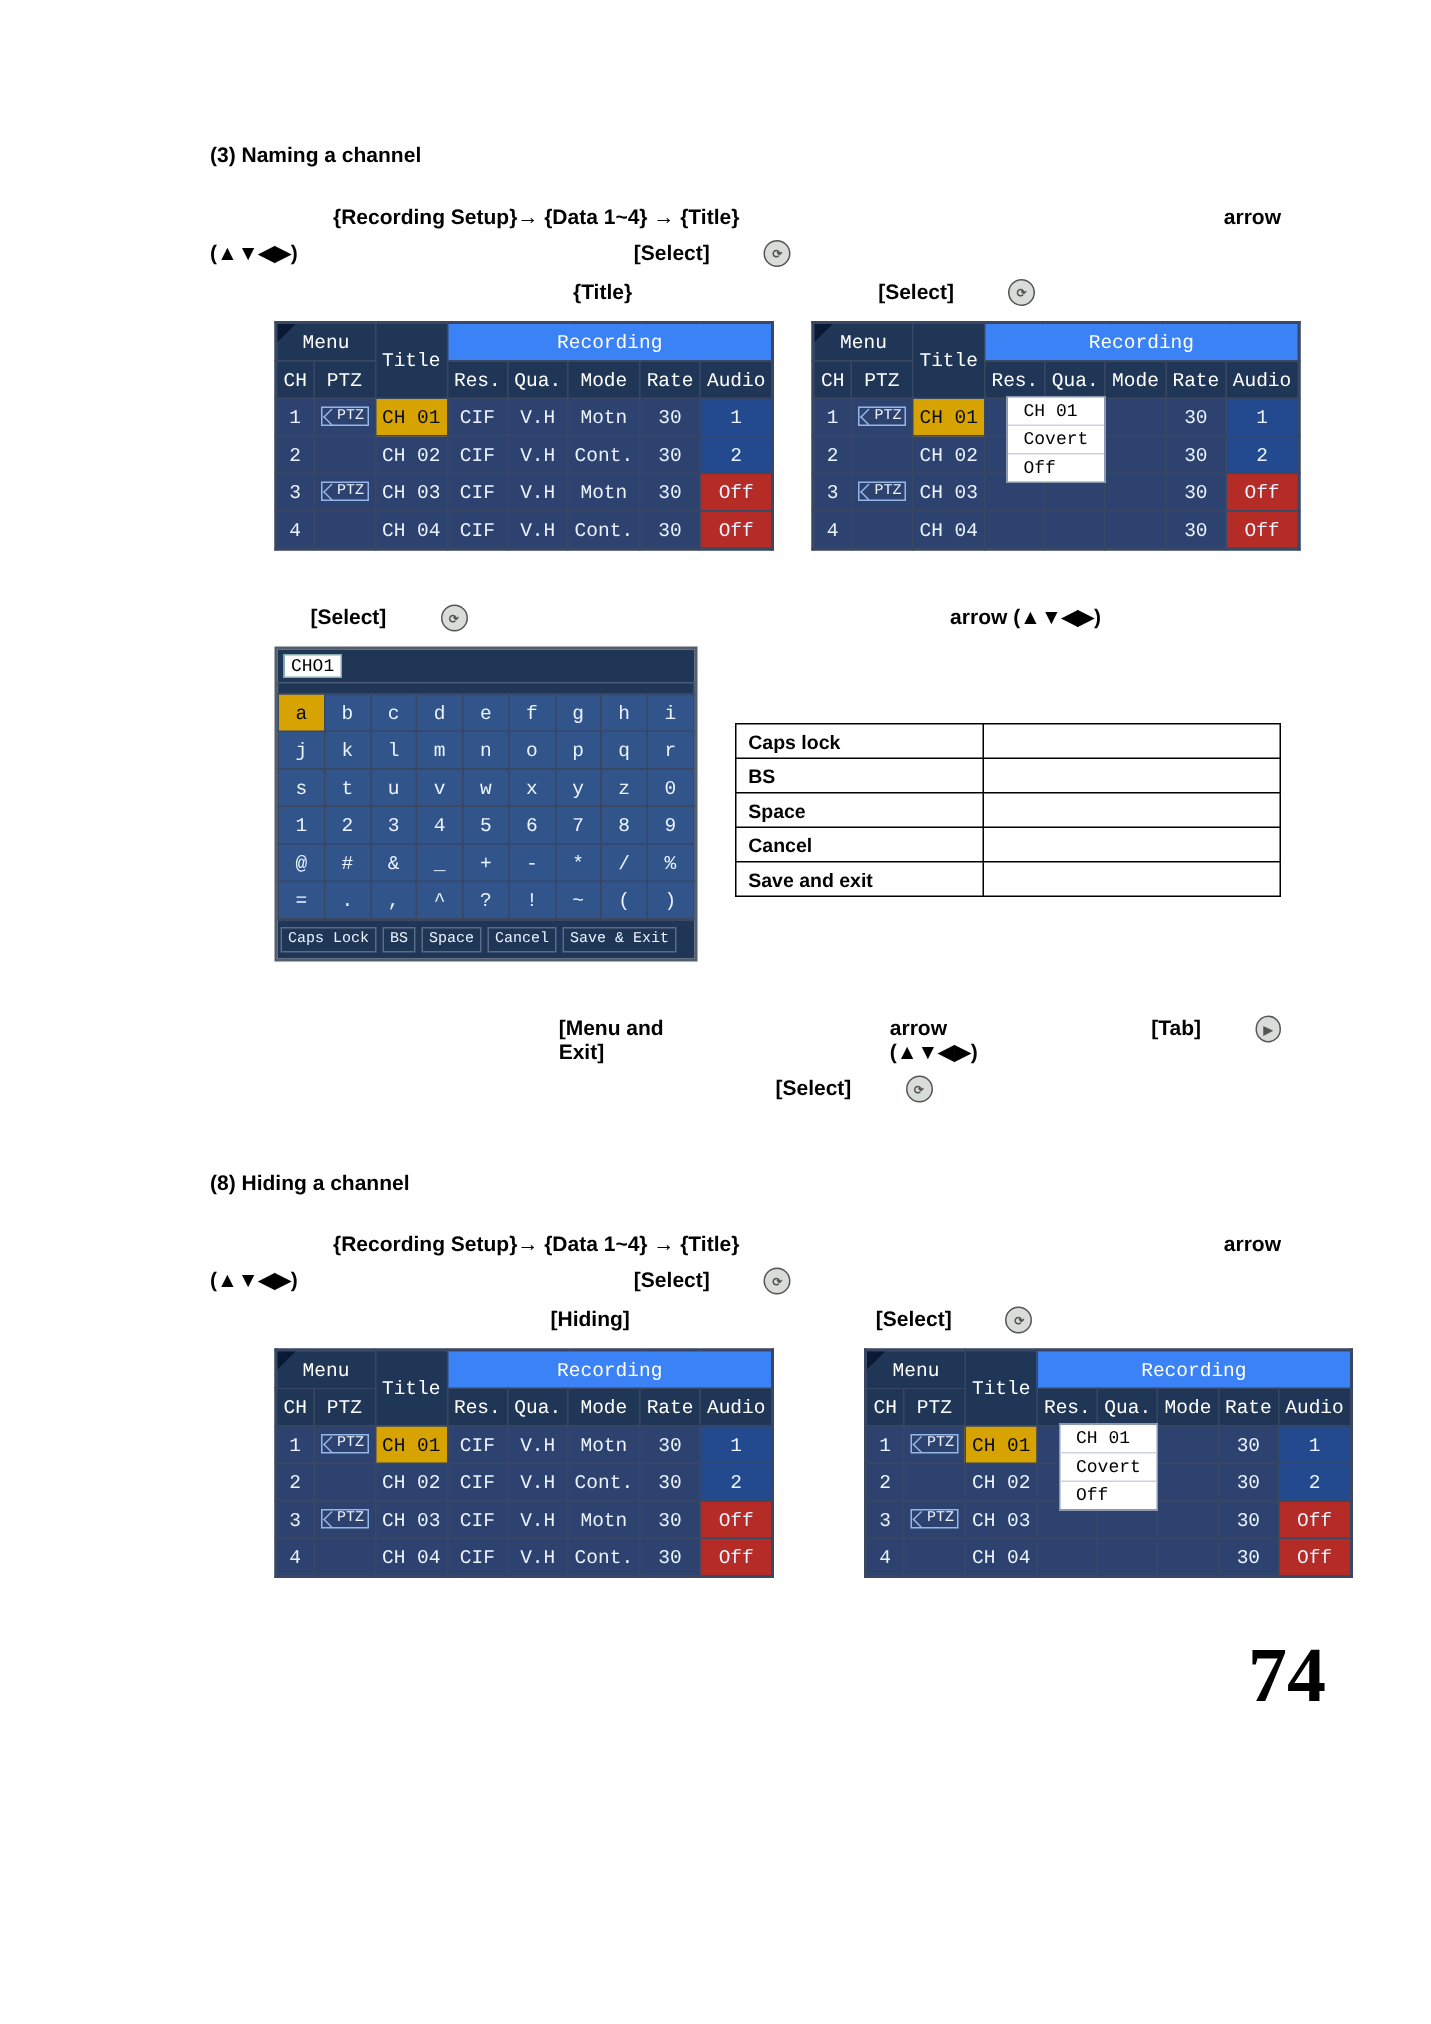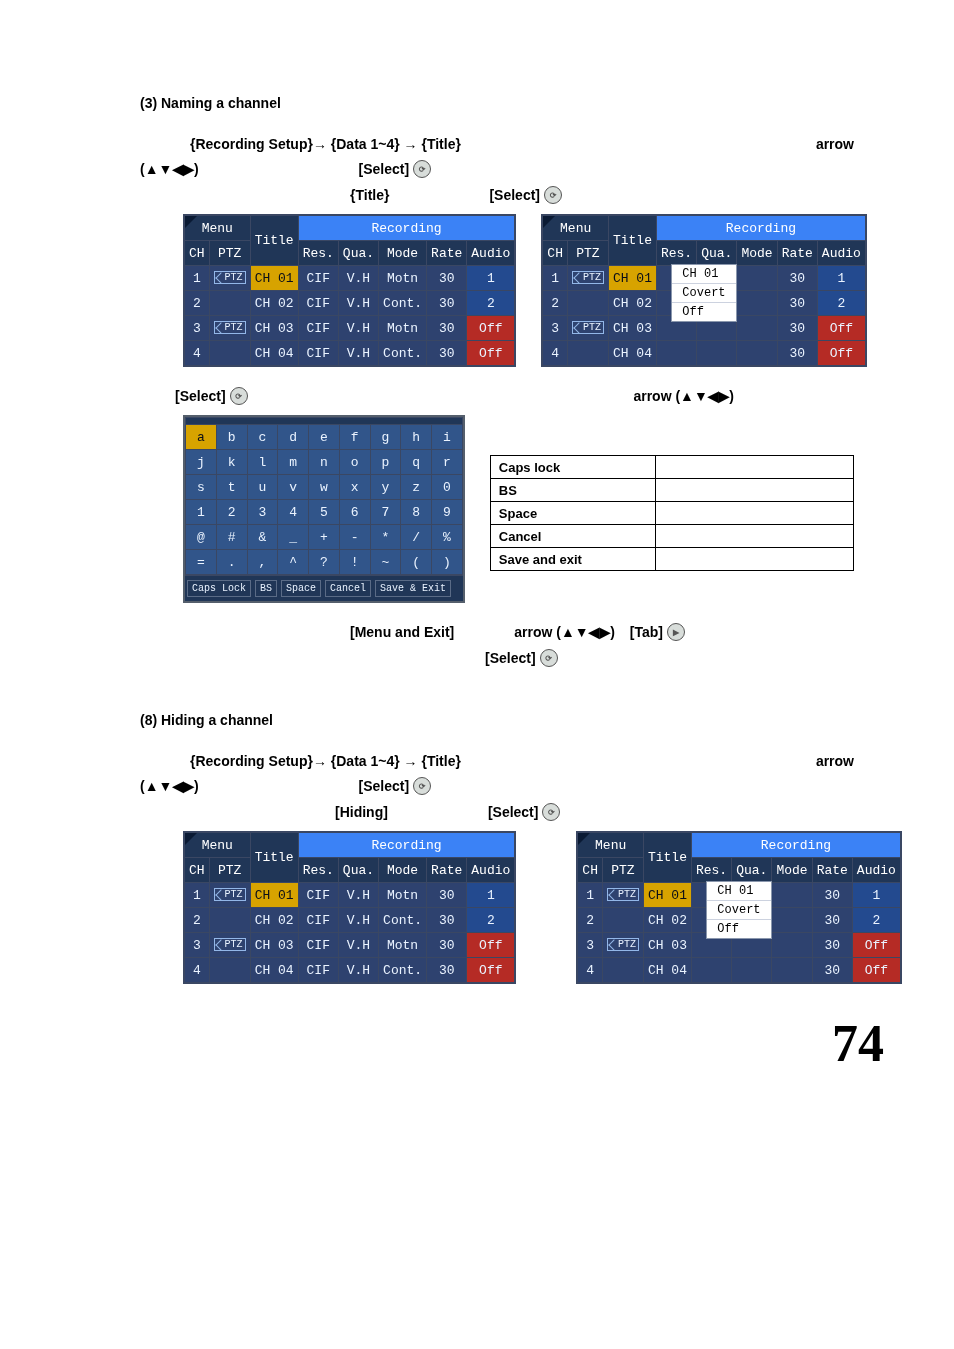--- a/index.html
+++ b/index.html
@@ -12,38 +12,39 @@
     color: #000;
   }
   .section-heading {
     font-weight: bold;
     margin: 45px 0 25px 0;
   }
   .line {
     margin: 8px 0;
     font-weight: bold;
     display: flex;
-    align-items: center;
+    align-items: flex-start;
+    gap: 32px;
   }
   .line span { font-weight: bold; }
   .right-push { flex: 1; }
   .sel-icon, .tab-icon {
     display: inline-flex;
     align-items: center;
     justify-content: center;
     width: 16px; height: 16px;
     border: 1px solid #555;
     border-radius: 50%;
     background: #d8ddda;
     margin-left: 4px;
     font-size: 8px;
     color: #555;
     vertical-align: middle;
   }
-  .figure-row { display:flex; gap: 25px; margin: 10px 0 20px 0; align-items:flex-end;padding-left:43px;}
+  .figure-row { display:flex; gap: 25px; margin: 10px 0 36px 0; align-items:flex-end;padding-left:43px;}
   .figure-row.gap-wide { gap: 60px; }
 
   
   .dvr {
     border: 2px solid #3a4763;
     border-collapse: collapse;
     font-family: "Courier New", monospace;
     font-size: 13px;
     color: #eaf3ff;
     background: #2e426f;
@@ -318,20 +319,21 @@
   <span style="width:35px;"></span>
   <span>[Select]</span>
   <span class="sel-icon">⟳</span>
   <span class="right-push"></span>
   <span style="margin-right:120px;">arrow (▲▼◀▶)</span>
 </div>
 
 <div class="figure-row" style="align-items:center;">
   <div>
     <div class="kbd-wrap">
+      <div class="kbd-title"><span>CHO1</span></div>
       <table class="kbd">
         <tbody>
             <tr class="narrow">
               <td colspan="9" style="background:#203657;height:4px;"></td>
             </tr>
         <tr>
               <td class="hl">a</td>
               <td>b</td>
               <td>c</td>
               <td>d</td>

